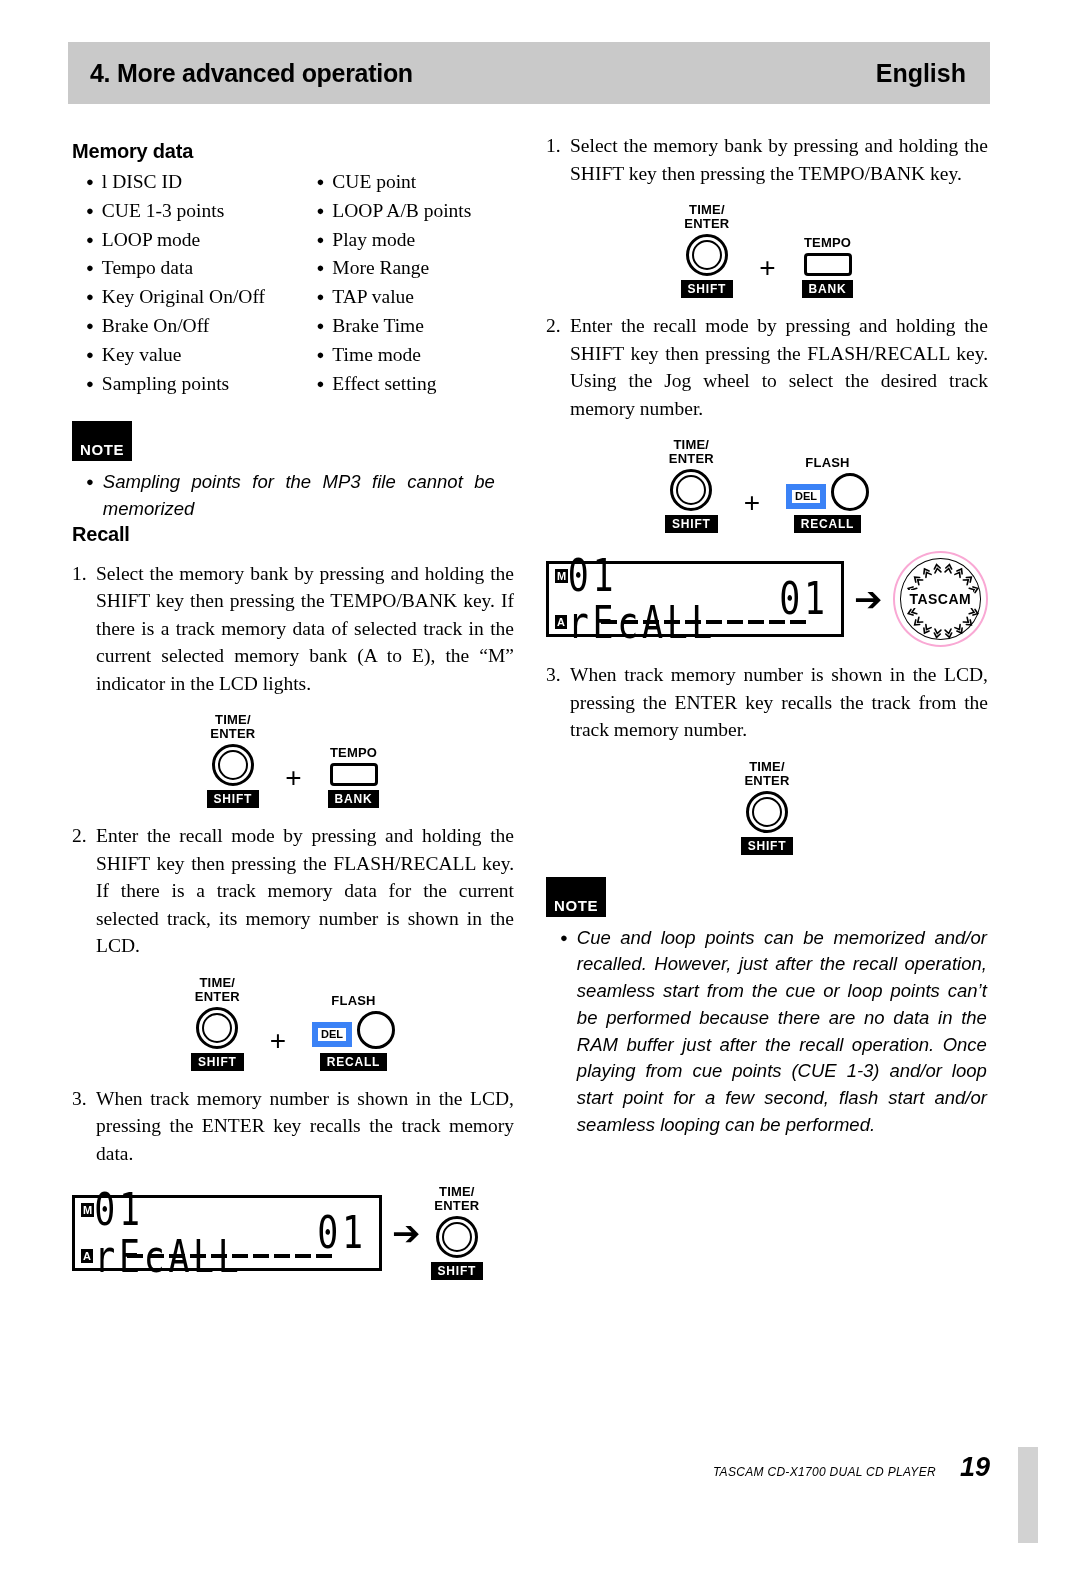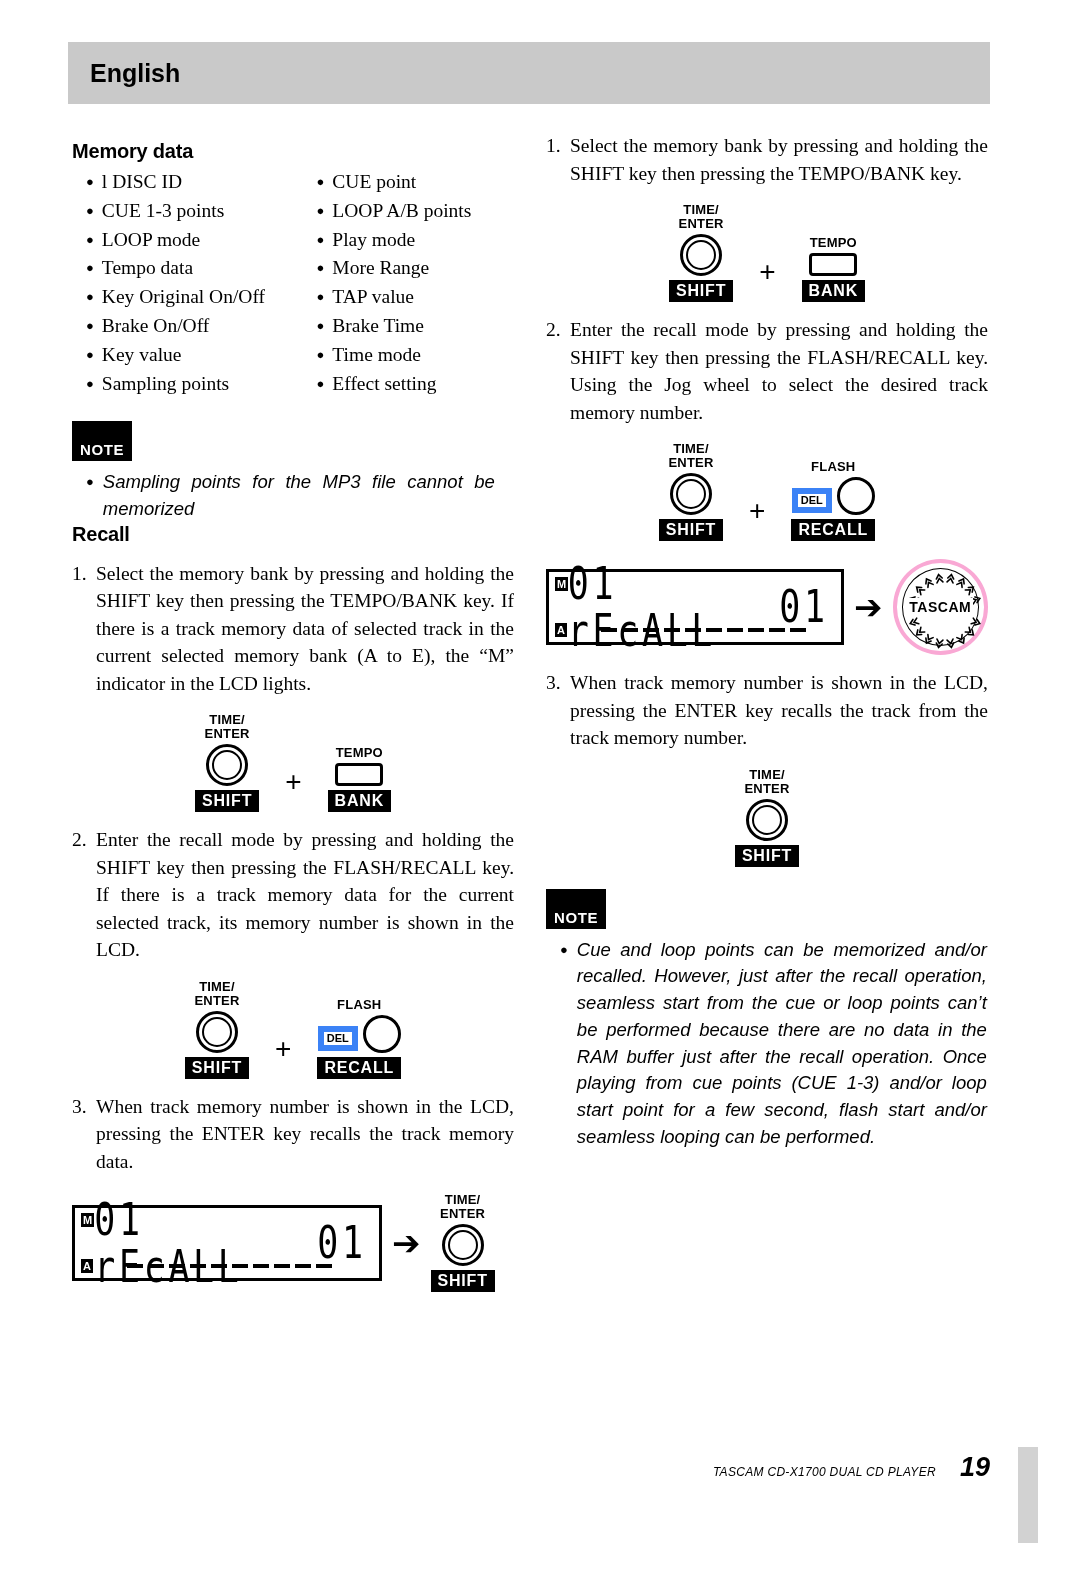--- a/index.html
+++ b/index.html
@@ -188,21 +188,21 @@
     height: 23px;
     border: 3px solid #000;
     border-radius: 4px;
     box-sizing: border-box;
   }
   .black-tag {
     background: #000;
     color: #fff;
     font-family: "Liberation Sans", sans-serif;
     font-weight: bold;
-    font-size: 16px;
+    font-size: 12px;
     letter-spacing: 0.8px;
     padding: 2px 7px 2px 7px;
     margin-top: 4px;
     text-align: center;
   }
   .plus {
     font-size: 28px;
     font-family: "Liberation Sans", sans-serif;
     margin: 0 26px 16px 26px;
     line-height: 1;
@@ -282,21 +282,21 @@
     line-height: 34px;
     margin: 0 10px;
     font-family: "DejaVu Sans", sans-serif;
   }
 
   
   .jog {
     width: 96px;
     height: 96px;
     border-radius: 50%;
-    border: 4px solid #f9a8d4;
+    border: 2px solid #f9a8d4;
     box-sizing: border-box;
     position: relative;
     display: flex;
     align-items: center;
     justify-content: center;
   }
   .jog:before {
     content: "";
     position: absolute;
     left: 5px; top: 5px; right: 5px; bottom: 5px;
@@ -353,20 +353,21 @@
     top: 1447px;
     width: 20px;
     height: 96px;
     background: #d2d2d2;
   }
 </style>
 </head>
 <body>
 
 <div class="header-bar">
+  <div class="header-title">4. More advanced operation</div>
   <div class="header-lang">English</div>
 </div>
 
 <div class="col col-left">
 
   <h2 class="section-head">Memory data</h2>
 
   <div class="bullet-cols">
     <div class="bullet-col">
       <div class="bullet-row">

